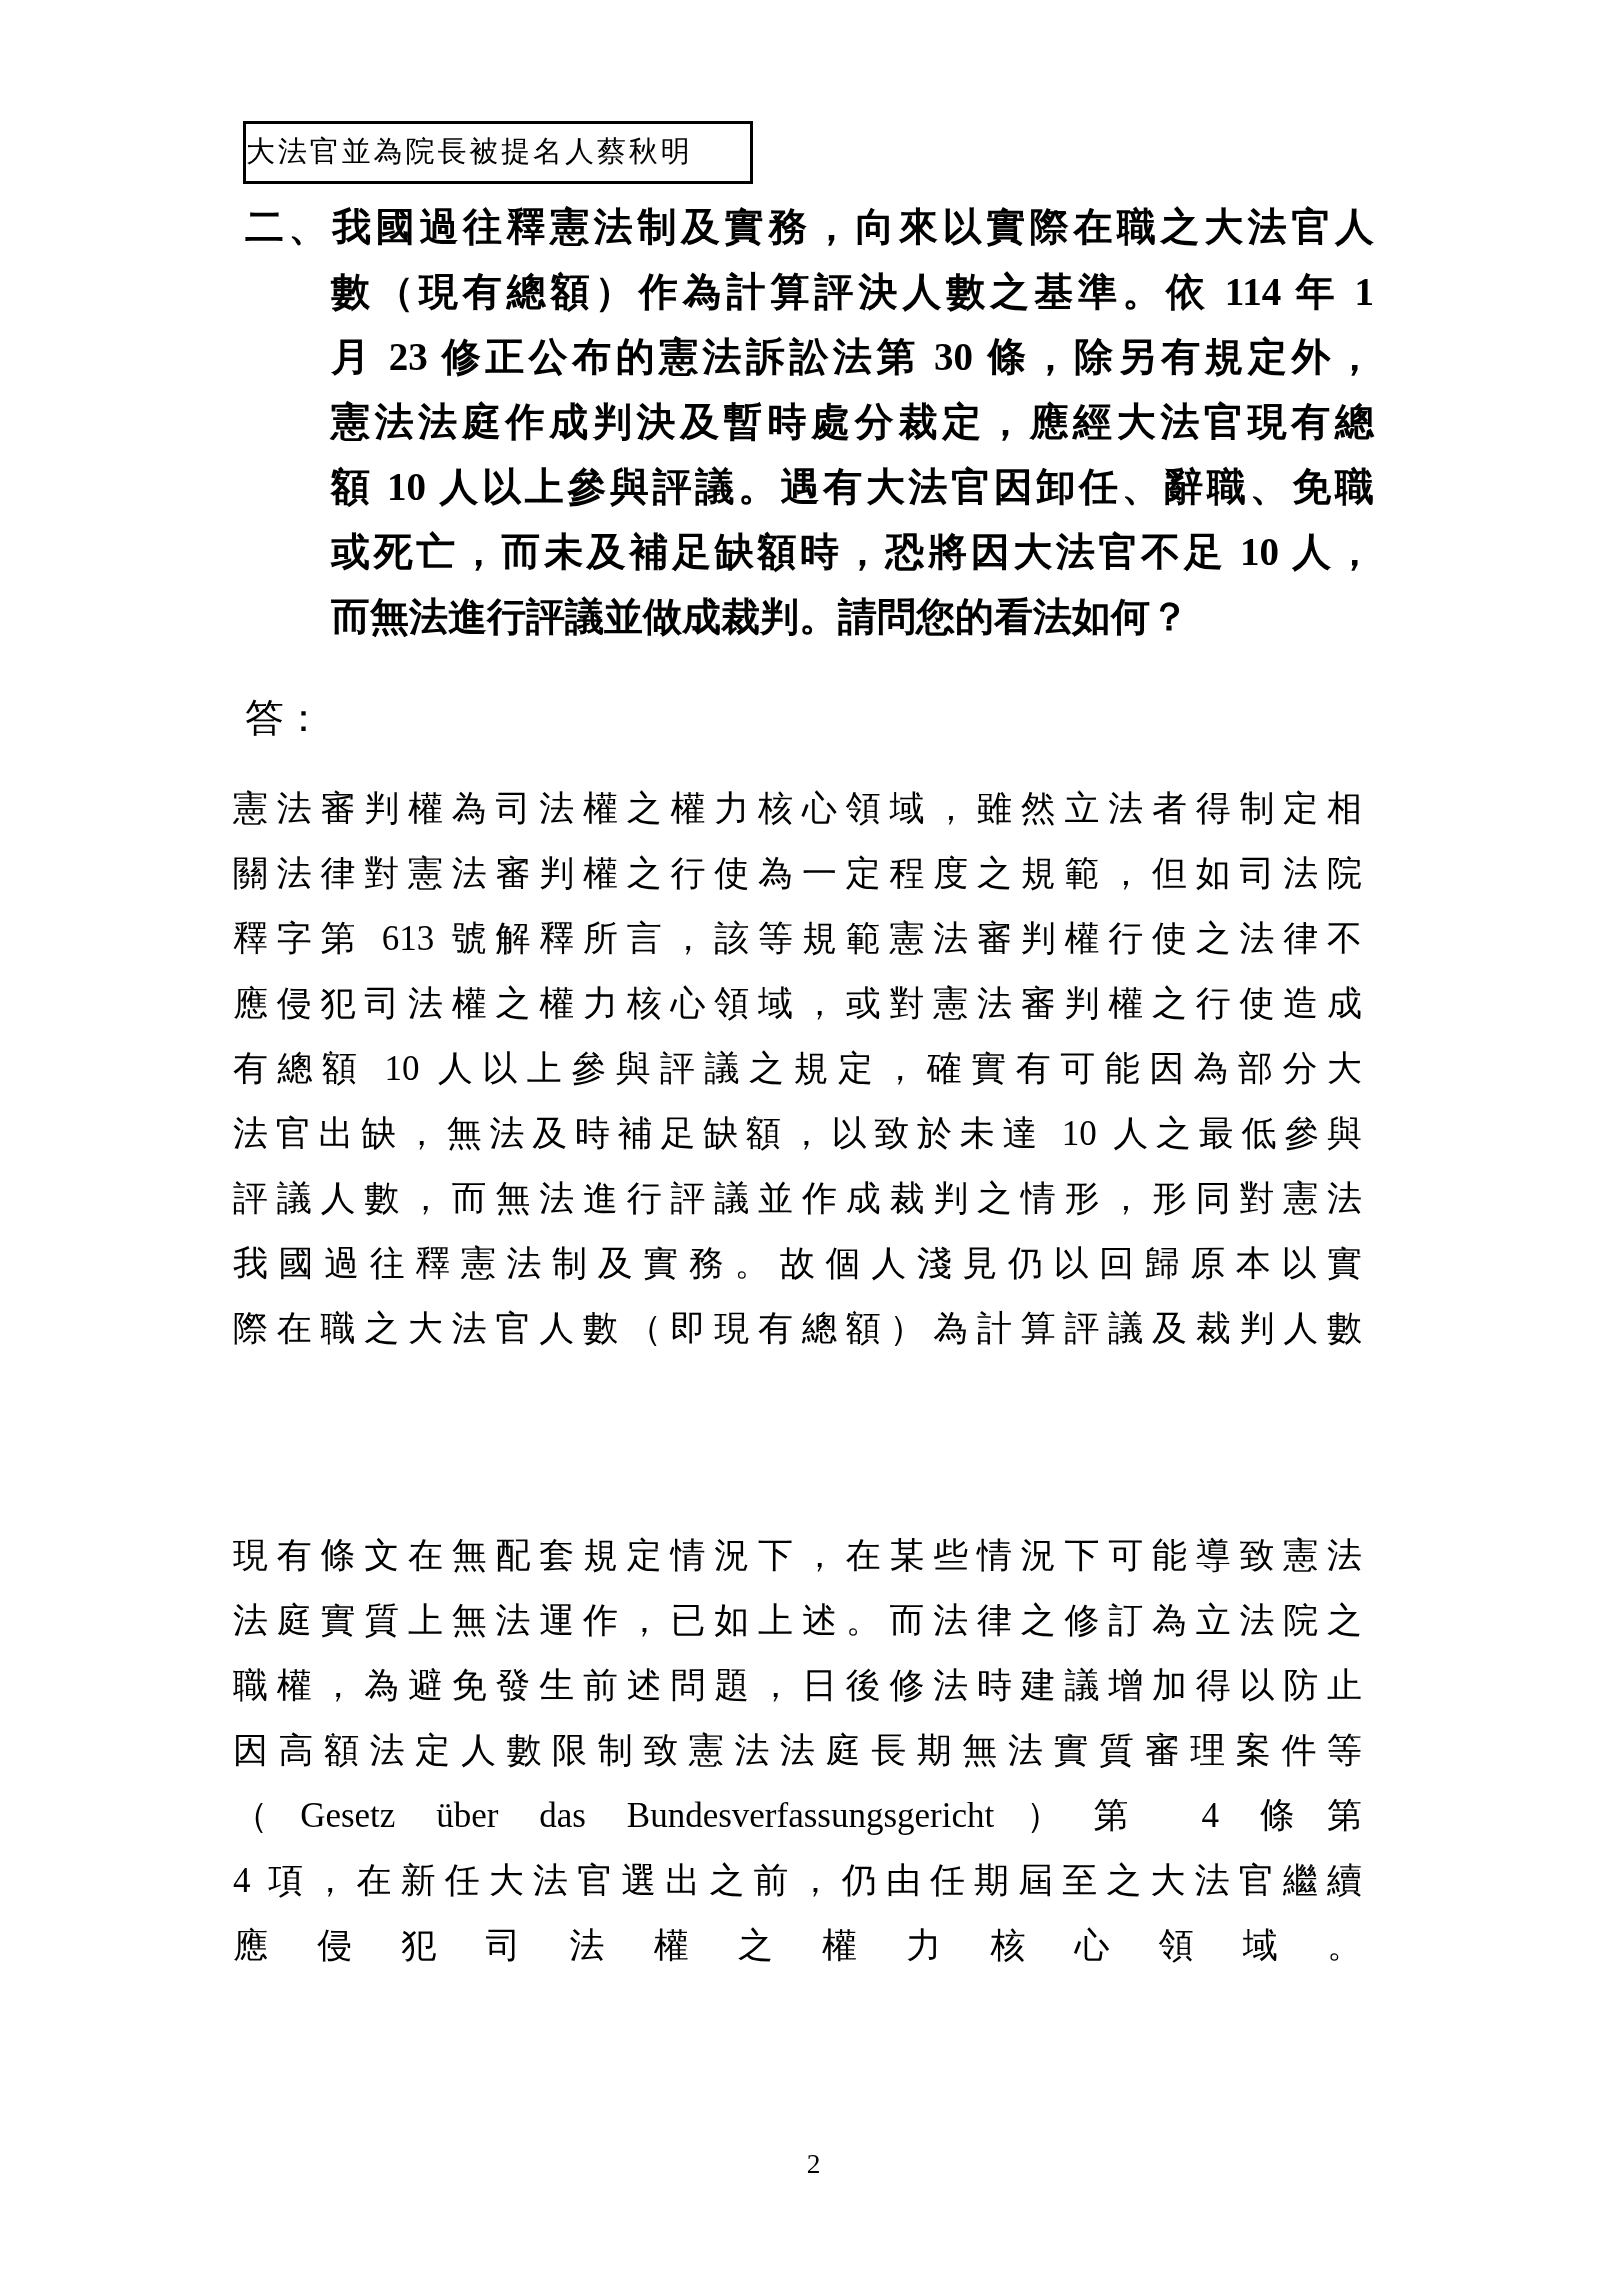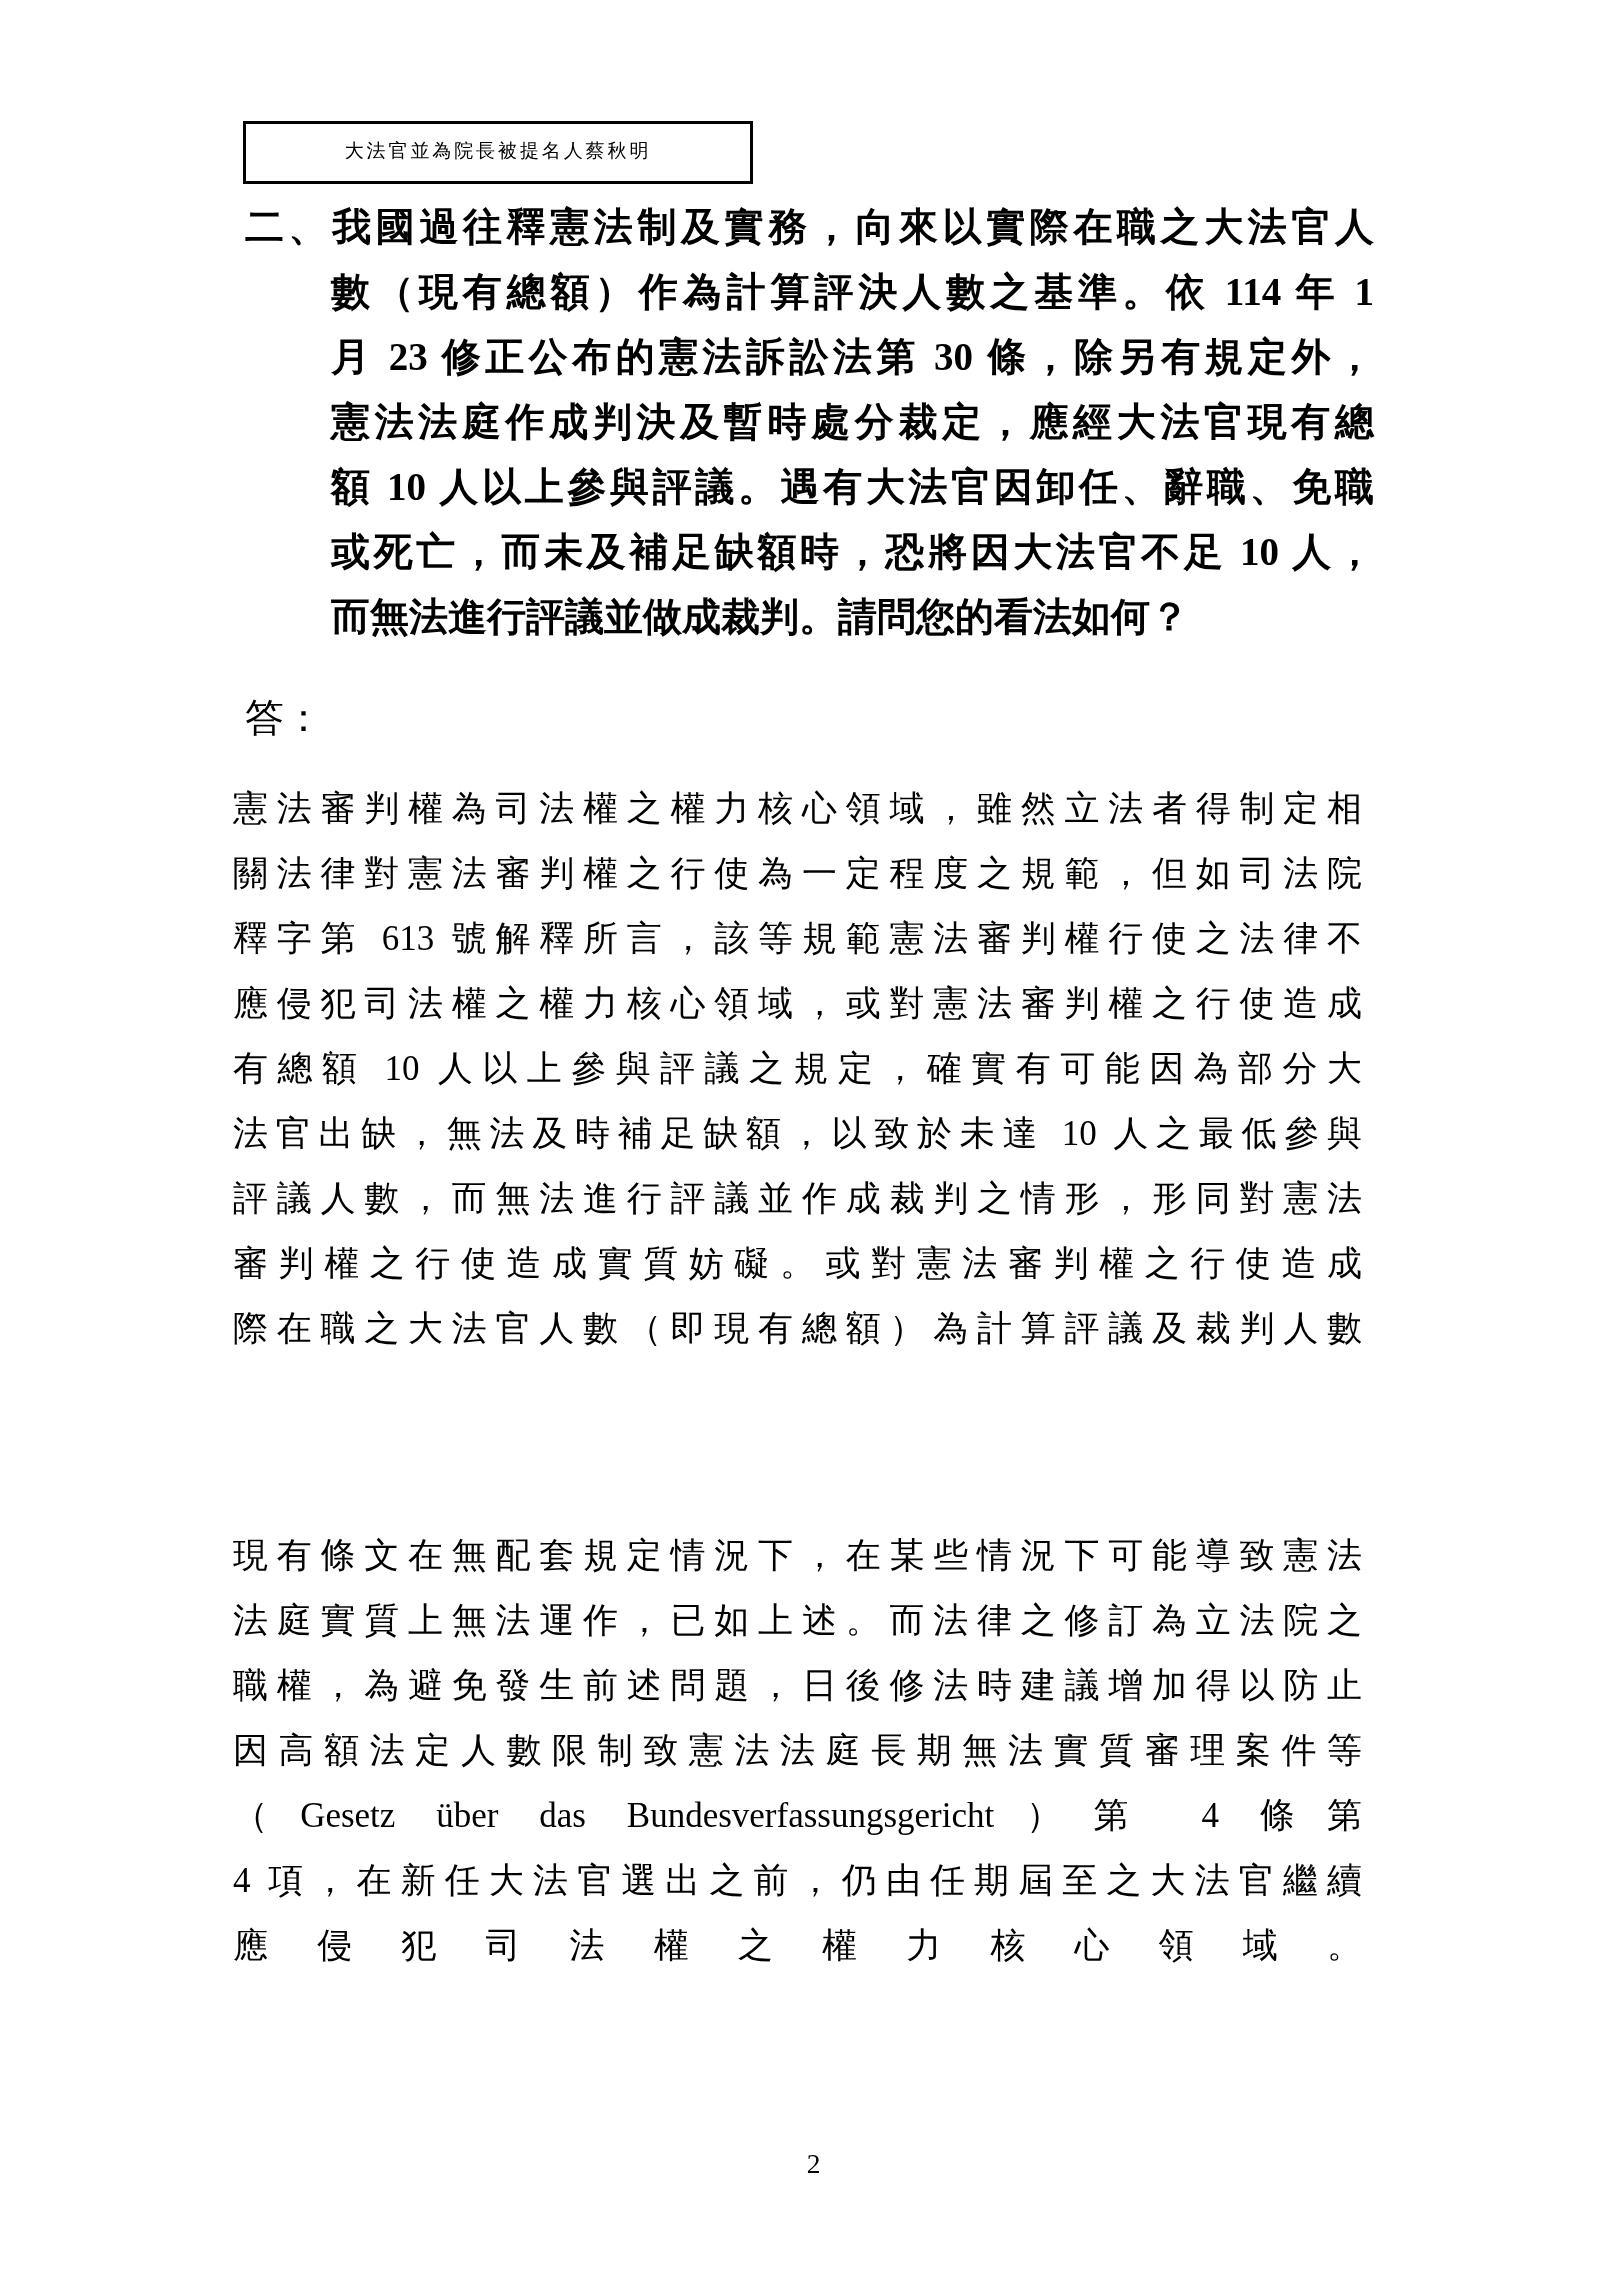--- a/index.html
+++ b/index.html
@@ -14,22 +14,21 @@
     overflow: hidden;
   }
   .header-box {
     position: absolute;
     left: 243px;
     top: 121px;
     width: 510px;
     height: 63px;
     box-sizing: border-box;
     border: 3.9px solid #000;
-    text-align: center;
-    font-size: 19px;
+    font-size: 29px;
     letter-spacing: 2.9px;
     line-height: 54px;
     white-space: nowrap;
   }
   .question-block {
     position: absolute;
     left: 245px;
     top: 194px;
     width: 1129px;
     font-size: 39px;
@@ -97,21 +96,21 @@
   <div class="answer-label">答：</div>
 
   <div class="body-para" id="para1">
     <div class="line">憲法審判權為司法權之權力核心領域，雖然立法者得制定相</div>
     <div class="line">關法律對憲法審判權之行使為一定程度之規範，但如司法院</div>
     <div class="line">釋字第 613 號解釋所言，該等規範憲法審判權行使之法律不</div>
     <div class="line">應侵犯司法權之權力核心領域，或對憲法審判權之行使造成</div>
     <div class="line">有總額 10 人以上參與評議之規定，確實有可能因為部分大</div>
     <div class="line">法官出缺，無法及時補足缺額，以致於未達 10 人之最低參與</div>
     <div class="line">評議人數，而無法進行評議並作成裁判之情形，形同對憲法</div>
-    <div class="line">審判權之行使造成實質妨礙。或對憲法審判權之行使造成</div>
+    <div class="line">我國過往釋憲法制及實務。故個人淺見仍以回歸原本以實</div>
     <div class="line">際在職之大法官人數（即現有總額）為計算評議及裁判人數</div>
   </div>
 
   <div class="body-para" id="para2">
     <div class="line">現有條文在無配套規定情況下，在某些情況下可能導致憲法</div>
     <div class="line">法庭實質上無法運作，已如上述。而法律之修訂為立法院之</div>
     <div class="line">職權，為避免發生前述問題，日後修法時建議增加得以防止</div>
     <div class="line">因高額法定人數限制致憲法法庭長期無法實質審理案件等</div>
     <div class="line">（Gesetz über das Bundesverfassungsgericht）第 4 條第</div>
     <div class="line">4 項，在新任大法官選出之前，仍由任期屆至之大法官繼續</div>

